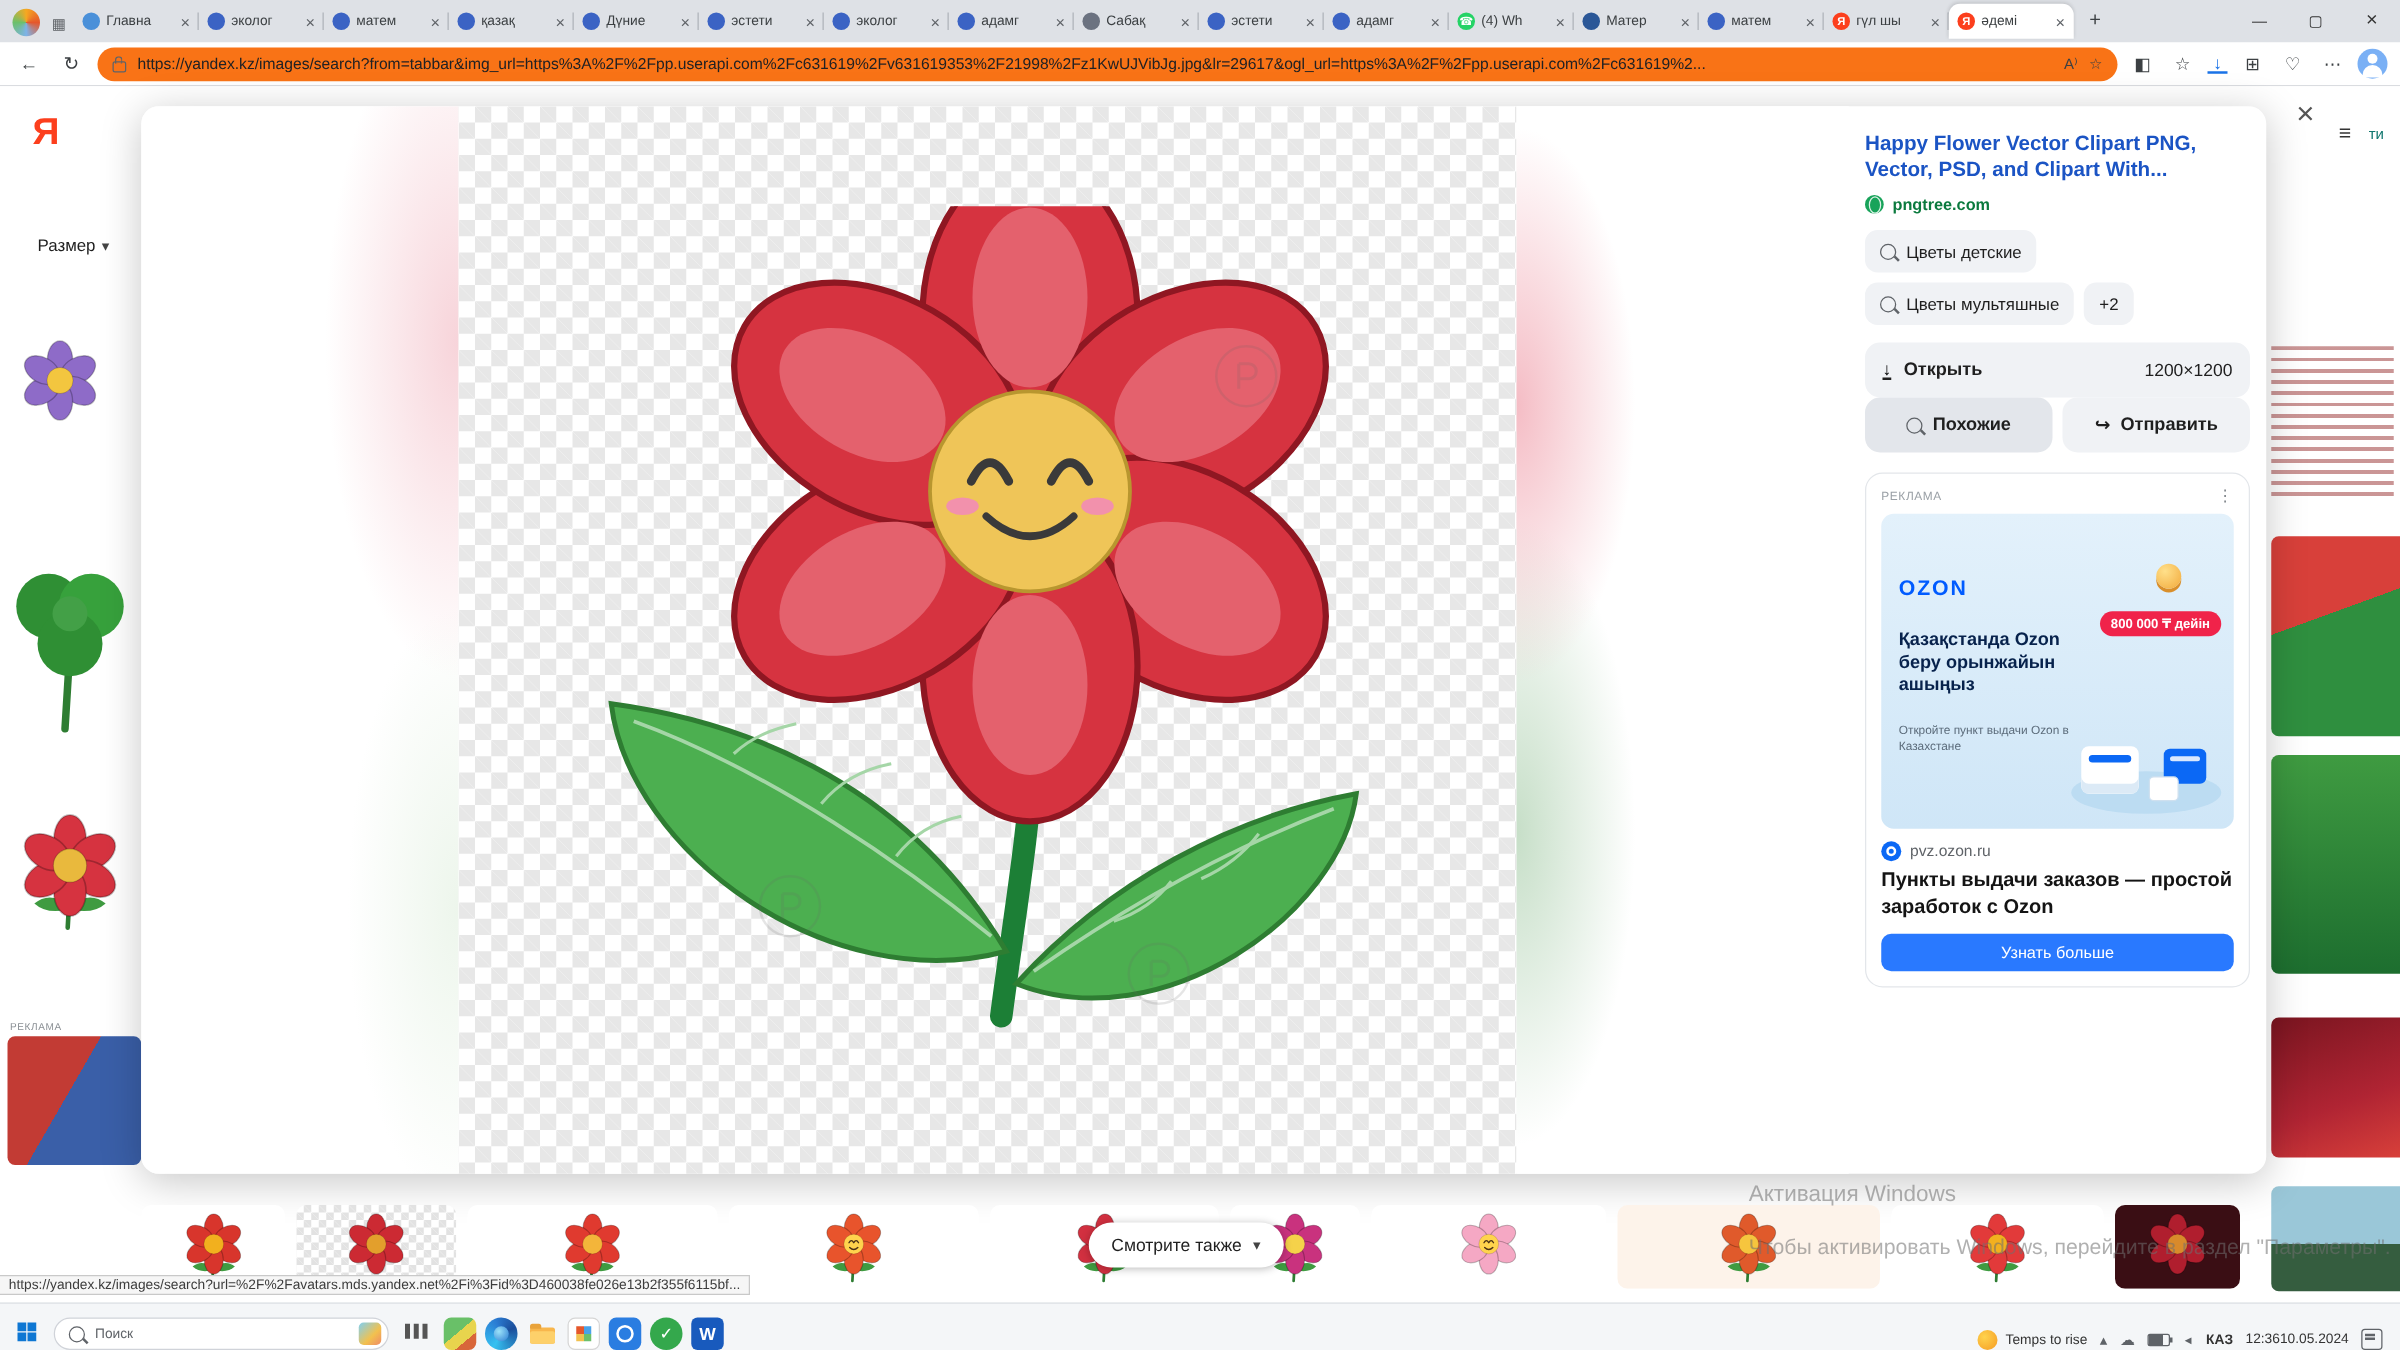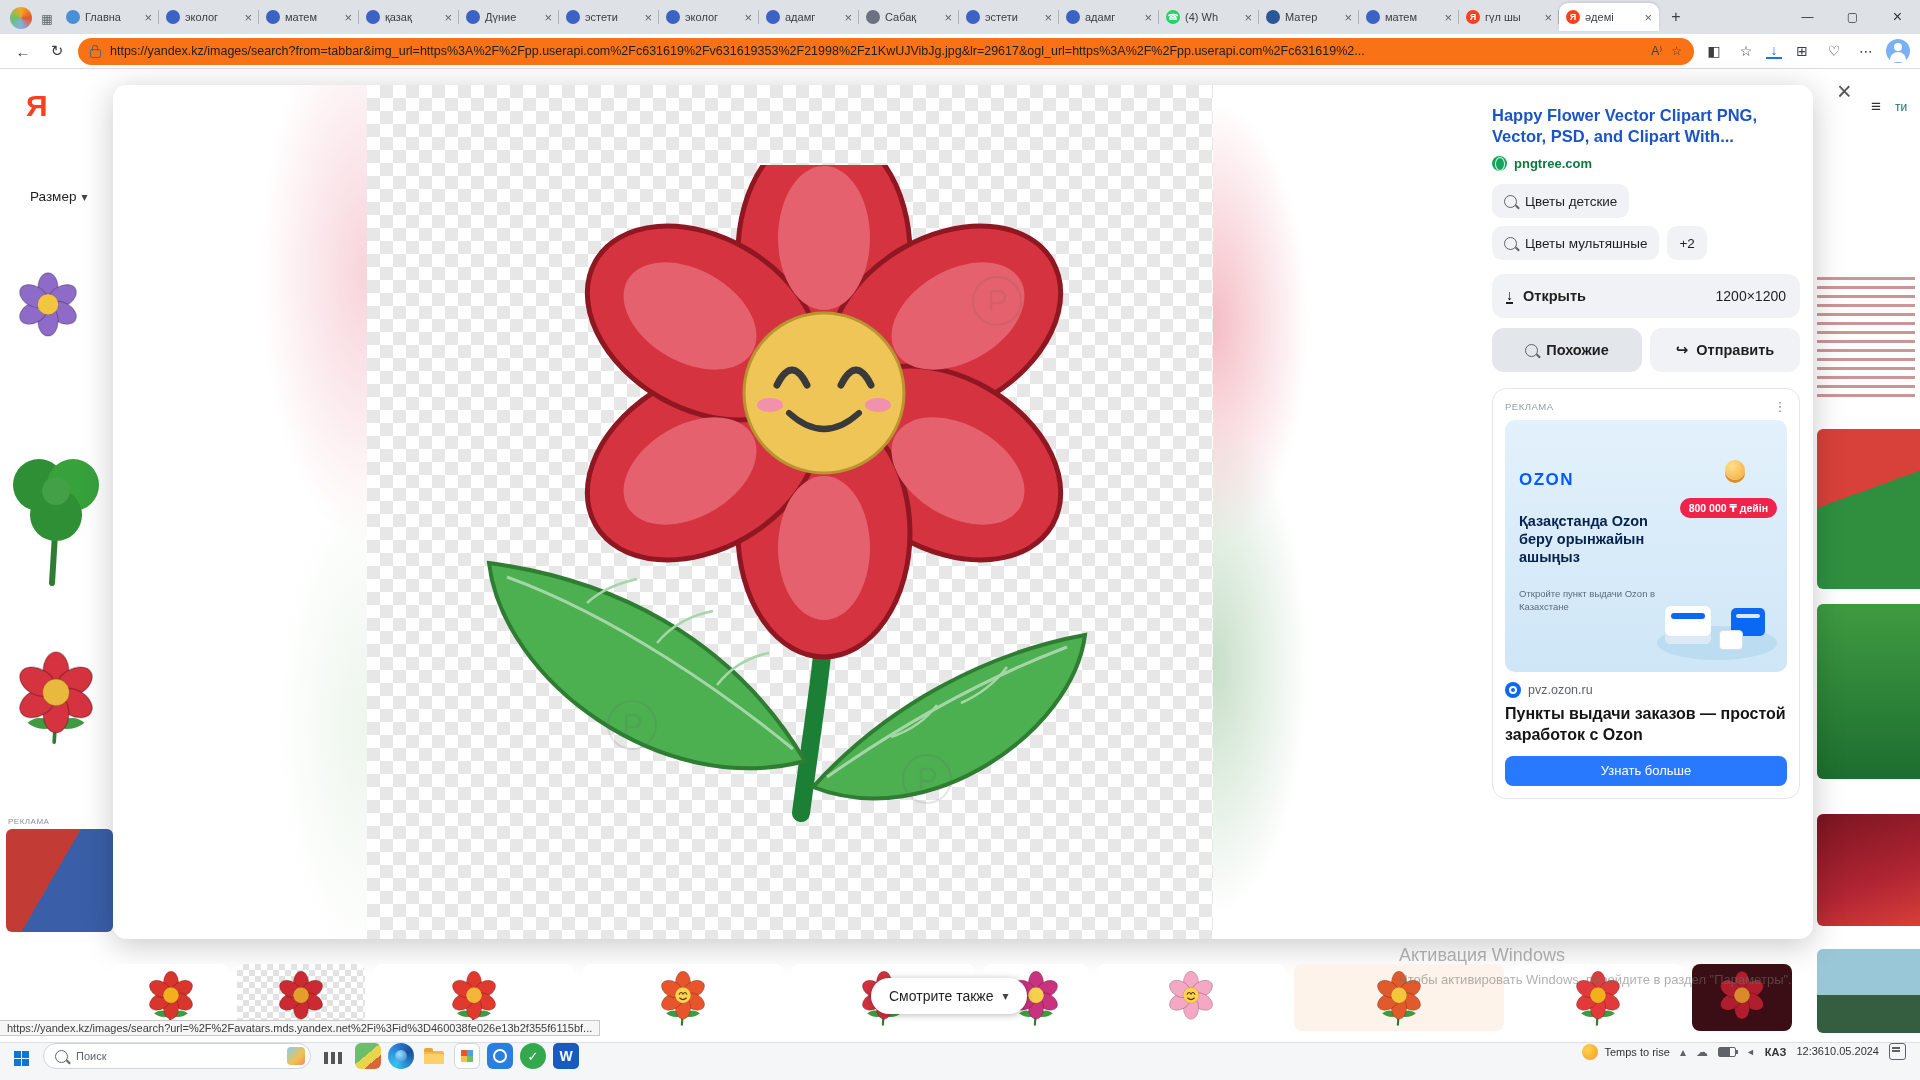--- a/index.html
+++ b/index.html
@@ -76,21 +76,21 @@
 .srcdot::before{content:"";position:absolute;left:3px;top:1px;width:8px;height:12px;border:1px solid rgba(255,255,255,.85);border-radius:50%}
 .srcname{font-size:13px;font-weight:bold;color:#0b7a3e}
 .chiprow{display:flex;gap:8px;margin-top:13px}
 .chip{display:inline-flex;align-items:center;gap:8px;height:34px;padding:0 12px;background:var(--chip-bg,#f0f2f5);border-radius:10px;font-size:13.5px;color:#1f1f1f}
 .lens{width:11px;height:11px;border:1.6px solid #5f6368;border-radius:50%;position:relative;display:inline-block;flex:none}
 .lens::after{content:"";position:absolute;width:5px;height:1.6px;background:#5f6368;transform:rotate(45deg);right:-4px;bottom:-1px}
 .openbtn{margin-top:14px;height:44px;background:var(--chip-bg,#f0f2f5);border-radius:12px;display:flex;align-items:center;padding:0 14px;gap:10px;box-sizing:border-box}
 .dlic{font-weight:bold;border-bottom:2px solid #1f1f1f;line-height:13px;font-size:14px}
 .openlbl{font-weight:bold;font-size:14.5px;color:#1f1f1f}
 .res{margin-left:auto;font-size:14px;color:#1f1f1f}
-.actrow{display:flex;gap:8px;margin-top:10px}
+.actrow{display:flex;gap:8px;}
 .actbtn{flex:1;height:44px;border-radius:12px;display:flex;align-items:center;justify-content:center;gap:8px;font-weight:bold;font-size:14.5px;color:#1f1f1f}
 .similar{background:#e3e6eb}
 .share{background:var(--chip-bg,#f0f2f5)}
 .sharearrow{font-size:15px}
 
 
 .adcard{margin-top:16px;border:1px solid #e3e6ea;border-radius:14px;padding:10px 12px 12px;box-sizing:border-box}
 .adlabelrow{display:flex;justify-content:space-between;align-items:center;color:#9aa0a6;font-size:9.5px;letter-spacing:.5px}
 .kebab{font-size:13px;color:#80868b}
 .adimg{margin-top:6px;height:252px;border-radius:10px;background:linear-gradient(180deg,#e3f1fb,#cfe6f7);position:relative;overflow:hidden}
@@ -116,27 +116,27 @@
 .thumbstrip{position:absolute;left:113px;top:895px;width:1707px;height:67px;display:flex;gap:9px;overflow:hidden}
 .thumb{height:67px;border-radius:8px;flex:none;display:flex;align-items:center;justify-content:center;background:#fff;overflow:hidden}
 .thumb.checkerbg{background-color:#fff;background-image:linear-gradient(45deg,#e2e2e2 25%,transparent 25%,transparent 75%,#e2e2e2 75%),linear-gradient(45deg,#e2e2e2 25%,transparent 25%,transparent 75%,#e2e2e2 75%);background-size:12px 12px;background-position:0 0,6px 6px}
 .tf{width:60px;height:60px}
 .see-also{position:absolute;left:871px;top:909px;height:36px;padding:0 18px;background:#fff;border-radius:18px;box-shadow:0 1px 7px rgba(0,0,0,.28);display:flex;align-items:center;gap:9px;font-size:14px;color:#1f1f1f;z-index:5}
 .see-chev{font-size:12px;color:#444}
 
 
 .activation{position:absolute;left:1399px;top:876px;color:rgba(112,112,112,.55);z-index:6;pointer-events:none}
 .activation .l1{font-size:18px}
-.activation .l2{font-size:13px;margin-top:6px}
+.activation .l2{font-size:17px;margin-top:22px}
 
 
 .statusbar{position:absolute;left:0;top:951px;background:#f6f6f6;border:1px solid #c9c9c9;border-left:none;font-size:11px;color:#3c3c3c;padding:1px 7px;white-space:nowrap;z-index:7}
 
 
-.taskbar{position:absolute;left:0;top:1042px;right:0;height:38px;background:var(--taskbar-bg,#f4f6f8);border-top:1px solid #dcdfe3;display:flex;align-items:flex-start;padding:0 6px;gap:7px;font-size:11px;color:#333;box-sizing:border-box}
+.taskbar{position:absolute;left:0;top:1042px;right:0;height:38px;background:var(--taskbar-bg,#f4f6f8);border-top:1px solid #dcdfe3;display:flex;align-items:flex-end;padding:0 6px;gap:7px;font-size:11px;color:#333;box-sizing:border-box}
 .tbbtn{width:30px;height:30px;display:flex;align-items:center;justify-content:center;border-radius:4px;flex:none}
 .winlogo{width:15px;height:15px;display:grid;grid-template-columns:7px 7px;grid-template-rows:7px 7px;gap:1px}
 .winlogo b{background:#0e77d3}
 .tsearch{width:268px;height:26px;background:#fff;border:1px solid #d0d3d9;border-radius:13px;display:flex;align-items:center;gap:8px;padding:0 5px 0 11px;color:#5f6368;flex:none;box-sizing:border-box}
 .search-art{width:18px;height:18px;border-radius:4px;margin-left:auto;background:linear-gradient(135deg,#7fd0f2,#f2c14e 60%,#ef8b67)}
 .tview{width:4px;height:12px;background:#555;box-shadow:7px 0 0 #555,-7px 0 0 #555;margin:0 6px}
 .appic{width:26px;height:26px;border-radius:6px;flex:none;display:flex;align-items:center;justify-content:center}
 .ic-img{background:linear-gradient(140deg,#69c068 0 45%,#e8d44d 45% 70%,#d8663a 70%)}
 .ic-edge{border-radius:50%;background:conic-gradient(from 210deg,#35c1f1,#2b7cd3 35%,#1b4e9b 60%,#35c1f1)}
 .ic-edge::before{content:"";width:12px;height:12px;border-radius:50%;background:radial-gradient(circle at 35% 35%,#9be2f9,#2b7cd3)}

